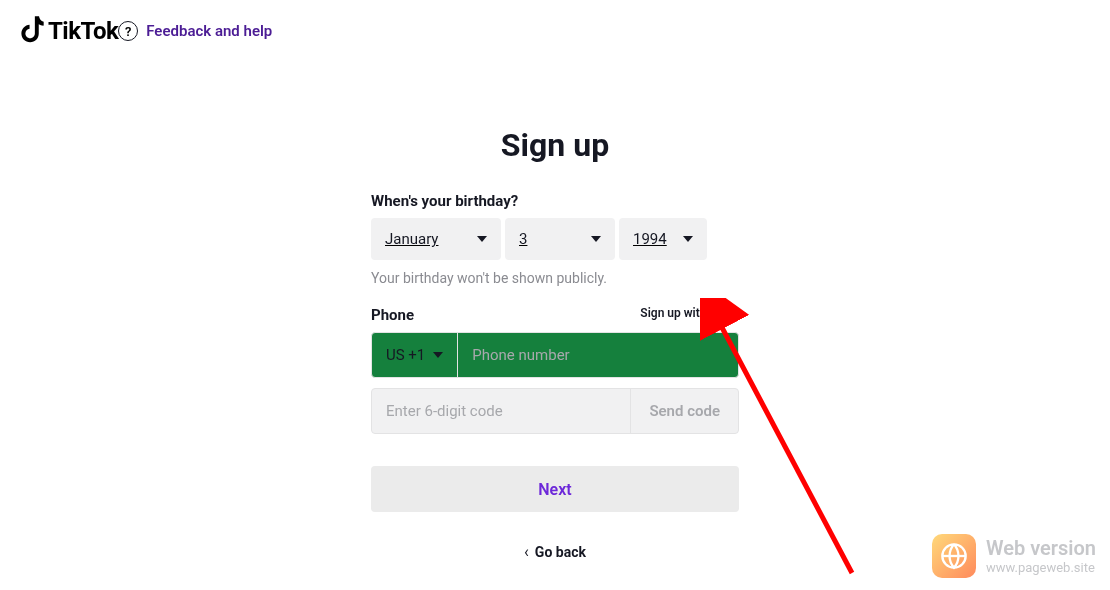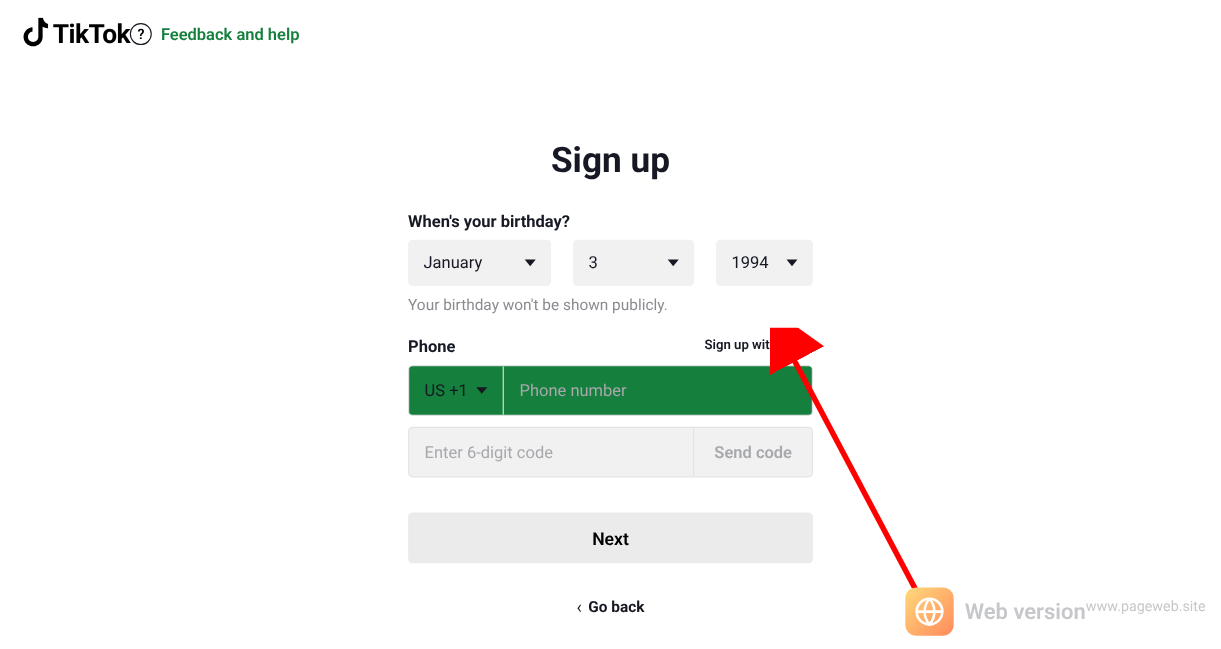--- a/index.html
+++ b/index.html
@@ -49,43 +49,44 @@
       border-radius: 50%;
       display: flex;
       align-items: center;
       justify-content: center;
       font-size: 13px;
       font-weight: 600;
     }
     .feedback-text {
       font-size: 15px;
       font-weight: 600;
-      color: #15803d;
+      color: #4c1d95;
     }
     .container {
       width: 368px;
       margin: 64px auto 0;
     }
     .title {
       font-size: 32px;
       font-weight: 700;
       text-align: center;
       color: #161823;
       margin-bottom: 28px;
     }
     .label {
       font-size: 15px;
       font-weight: 700;
       color: #161823;
       margin-bottom: 8px;
     }
     .birthday-row {
       display: flex;
-      gap: 20px;
+      gap: 4px;
       margin-bottom: 10px;
+      text-decoration: underline;
     }
     .select-box {
       background: #f1f1f2;
       border: none;
       border-radius: 4px;
       padding: 12px 14px;
       display: flex;
       align-items: center;
       justify-content: space-between;
       cursor: pointer;
@@ -184,21 +185,21 @@
       cursor: pointer;
     }
     .next-btn {
       width: 100%;
       height: 46px;
       background: #ebebeb;
       border: none;
       border-radius: 4px;
       font-size: 16px;
       font-weight: 600;
-      color: #000000;
+      color: #6d28d9;
       cursor: pointer;
       margin-bottom: 30px;
     }
     .go-back {
       display: flex;
       align-items: center;
       justify-content: center;
       gap: 6px;
       font-size: 14px;
       font-weight: 700;
@@ -231,21 +232,21 @@
       display: flex;
       align-items: center;
       justify-content: center;
     }
     .globe {
       width: 28px;
       height: 28px;
     }
     .watermark-text {
       display: flex;
-      flex-direction: row;
+      flex-direction: column;
       line-height: 1.2;
     }
     .watermark-title {
       font-size: 20px;
       font-weight: 600;
       color: #c6c7ca;
     }
     .watermark-url {
       font-size: 13px;
       color: #c6c7ca;

